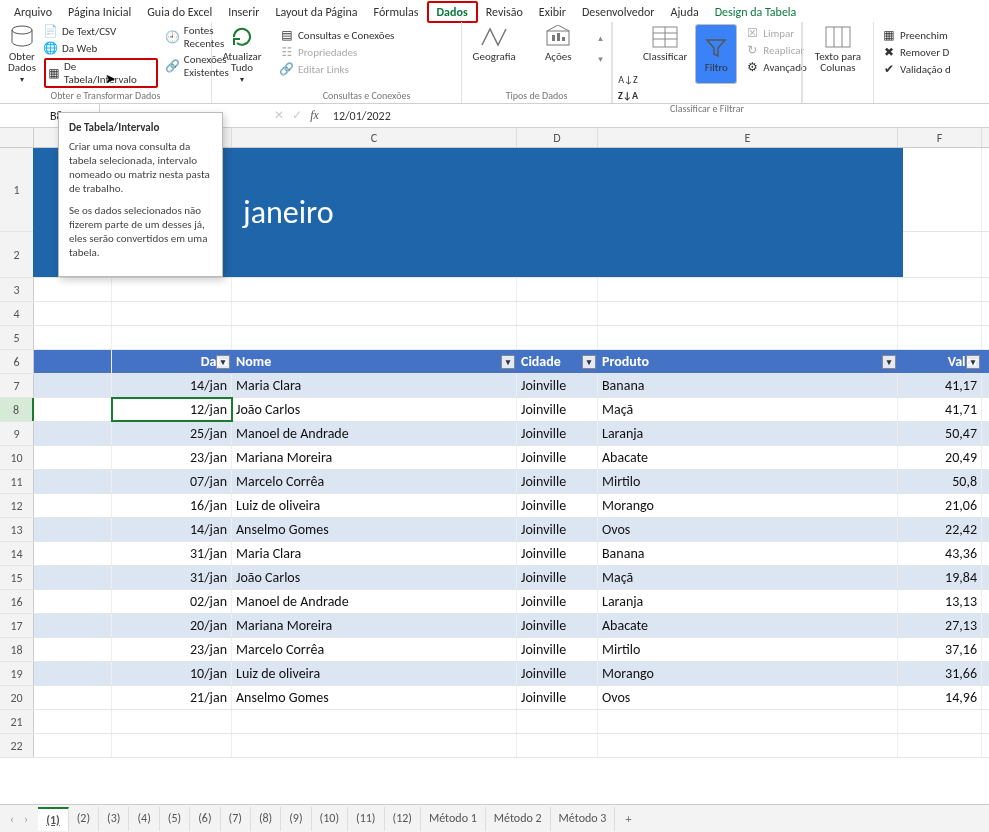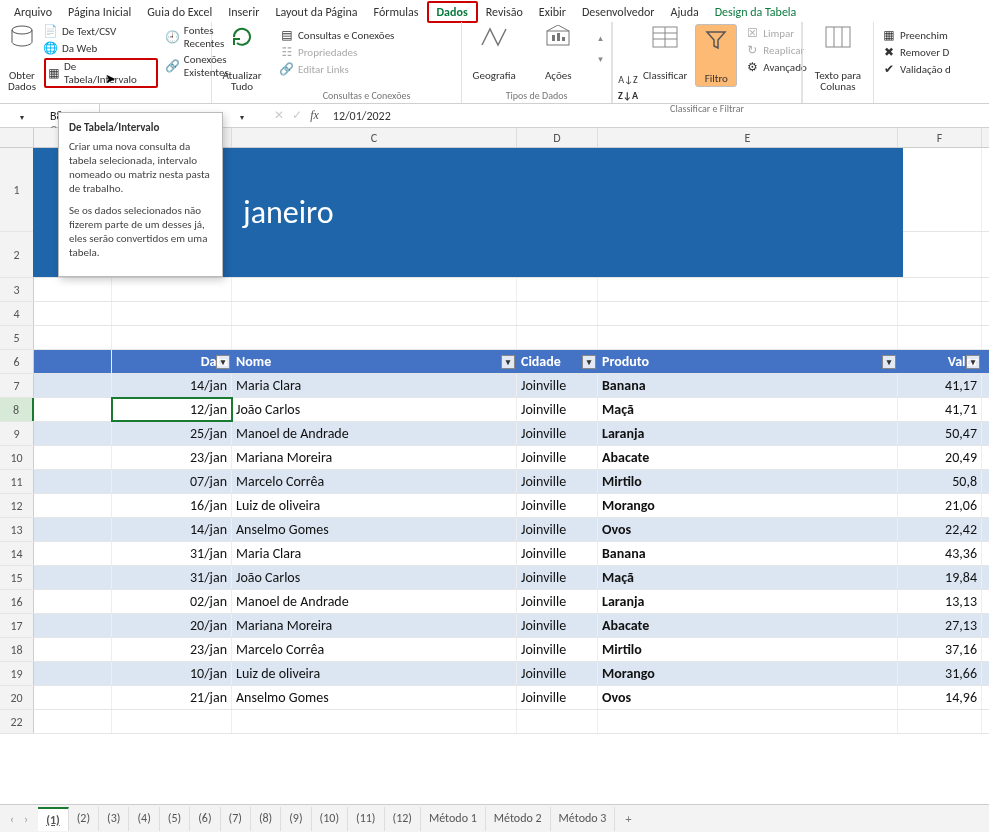--- a/index.html
+++ b/index.html
@@ -10,37 +10,37 @@
   .tabs .tab { padding: 2px 8px; color: #333; cursor: default; }
   .tabs .tab.active { background:#fff; color:#0b7a3e; border:2px solid #c00; border-radius:2px; font-weight:600; }
   .tabs .design { color:#0b7a3e; }
 
   
   .ribbon { display:flex; height: 82px; border-bottom:1px solid #d0d0d0; }
   .group { display:flex; flex-direction:column; justify-content:space-between; border-right:1px solid #e2e2e2; padding:2px 8px 0 8px; }
   .group-label { font-size:10px; color:#777; text-align:center; padding-bottom:1px; }
   .grow { flex:1; display:flex; align-items:flex-start; gap:8px; }
 
-  .bigbtn { display:flex; flex-direction:column; align-items:center; width:48px; color:#333; gap:20px; }
+  .bigbtn { display:flex; flex-direction:column; align-items:center; width:48px; color:#333; gap:1px; }
   .bigbtn .ic { width:28px; height:26px; display:flex; align-items:center; justify-content:center; }
   .bigbtn span { font-size:11px; line-height:11px; text-align:center; }
   .minibtns { display:flex; flex-direction:column; gap:3px; }
   .mini { display:flex; align-items:center; gap:4px; font-size:11px; color:#333; }
   .mini.disabled { color:#aaa; }
   .mini.hl { border:2px solid #c00; border-radius:2px; padding:0 2px; }
   .mini .mico { width:14px; height:14px; display:flex; align-items:center; justify-content:center; font-size:12px; }
 
   .g-obter { width:212px; }
   .g-consultas { width:190px; }
   .g-atualizar { width:60px; }
   .g-tipos { width:150px; }
   .g-filtro { width:190px; border-left:1px solid #e2e2e2; }
   .g-texto { width:72px; border-left:1px solid #e2e2e2; }
   .g-extra { flex:1; }
-  .filtro-wrap .bigbtn { border:1px solid #bfbfbf; background:#fdba74; border-radius:3px; padding:2px 0; }
+  .filtro-wrap .bigbtn { border:1px solid #bfbfbf; background:#3b82f6; border-radius:3px; padding:10px 0; }
 
   
   .tooltip { position:absolute; top:112px; left:58px; width:165px; background:#fff; border:1px solid #bbb; box-shadow:2px 3px 8px rgba(0,0,0,.2); padding:8px 10px; font-size:11px; color:#444; z-index:20; }
   .tooltip .tt-title { font-weight:bold; margin-bottom:6px; color:#333; }
   .tooltip p { margin-bottom:8px; line-height:14px; }
 
   
   .namebar { display:flex; align-items:center; height:24px; border-bottom:1px solid #d0d0d0; background:#fff; font-size:12px; }
   .namebox { width:56px; padding:0 6px; border-right:1px solid #d0d0d0; height:100%; display:flex; align-items:center;margin-left:44px; }
   .nbgap { width:168px; }
@@ -63,21 +63,21 @@
   .row { display:flex; height:24px; border-bottom:1px solid #e5e5e5; }
   .row.tall1 { height:84px; }
   .row.tall2 { height:46px; }
   .rh { width:34px; background:#f3f3f3; border-right:1px solid #ccc; font-size:12px; color:#555; text-align:center; display:flex; align-items:center; justify-content:center; }
   .rh.sel { background:#d6ead7; border-right:2px solid #197b30; }
   .cells { flex:1; display:flex; }
   .cell { border-right:1px solid #eee; padding:0 4px; display:flex; align-items:center; height:100%; font-size:14px; color:#111; }
   .cell.B { width:120px; justify-content:flex-end; }
   .cell.C { width:285px; }
   .cell.D { width:81px; }
-  .cell.E { width:300px;font-weight:bold; }
+  .cell.E { width:300px; }
   .cell.F { width:84px; justify-content:flex-end; }
 
   .banner { position:absolute; left:33px; top:20px; width:870px; height:129px; background:#1f65aa; display:flex; align-items:center; padding-left:210px; color:#fff; font-size:32px; z-index:2; }
   .banner-text { font-weight:300; }
 
   .thead-row { background:#4472c4; }
   .thead-row .cell { color:#fff; font-weight:700; border-right:none; position:relative; }
   .thead-row .cell.F .drop, .thead-row .cell .drop { position:absolute; right:2px; width:14px; height:14px; background:rgba(255,255,255,.85); color:#333; font-size:9px; display:flex; align-items:center; justify-content:center; border:1px solid #888; }
   .band0 { background:#dce6f3; }
   .band1 { background:#fff; }
@@ -546,20 +546,31 @@
       </div>
       <div class="row band1">
         <div class="rh">20</div>
         <div style="width: 78px; border-right: 1px solid rgb(238, 238, 238);"></div>
         <div class="cells">
           <div class="cell B">21/jan</div>
           <div class="cell C">Anselmo Gomes</div>
           <div class="cell D">Joinville</div>
           <div class="cell E">Ovos</div>
           <div class="cell F">14,96</div>
+        </div>
+      </div>
+      <div class="row">
+        <div class="rh">21</div>
+        <div style="width: 78px; border-right: 1px solid rgb(238, 238, 238);"></div>
+        <div class="cells">
+          <div class="cell B"></div>
+          <div class="cell C"></div>
+          <div class="cell D"></div>
+          <div class="cell E"></div>
+          <div class="cell F"></div>
         </div>
       </div>
       <div class="row">
         <div class="rh">22</div>
         <div style="width: 78px; border-right: 1px solid rgb(238, 238, 238);"></div>
         <div class="cells">
           <div class="cell B"></div>
           <div class="cell C"></div>
           <div class="cell D"></div>
           <div class="cell E"></div>

